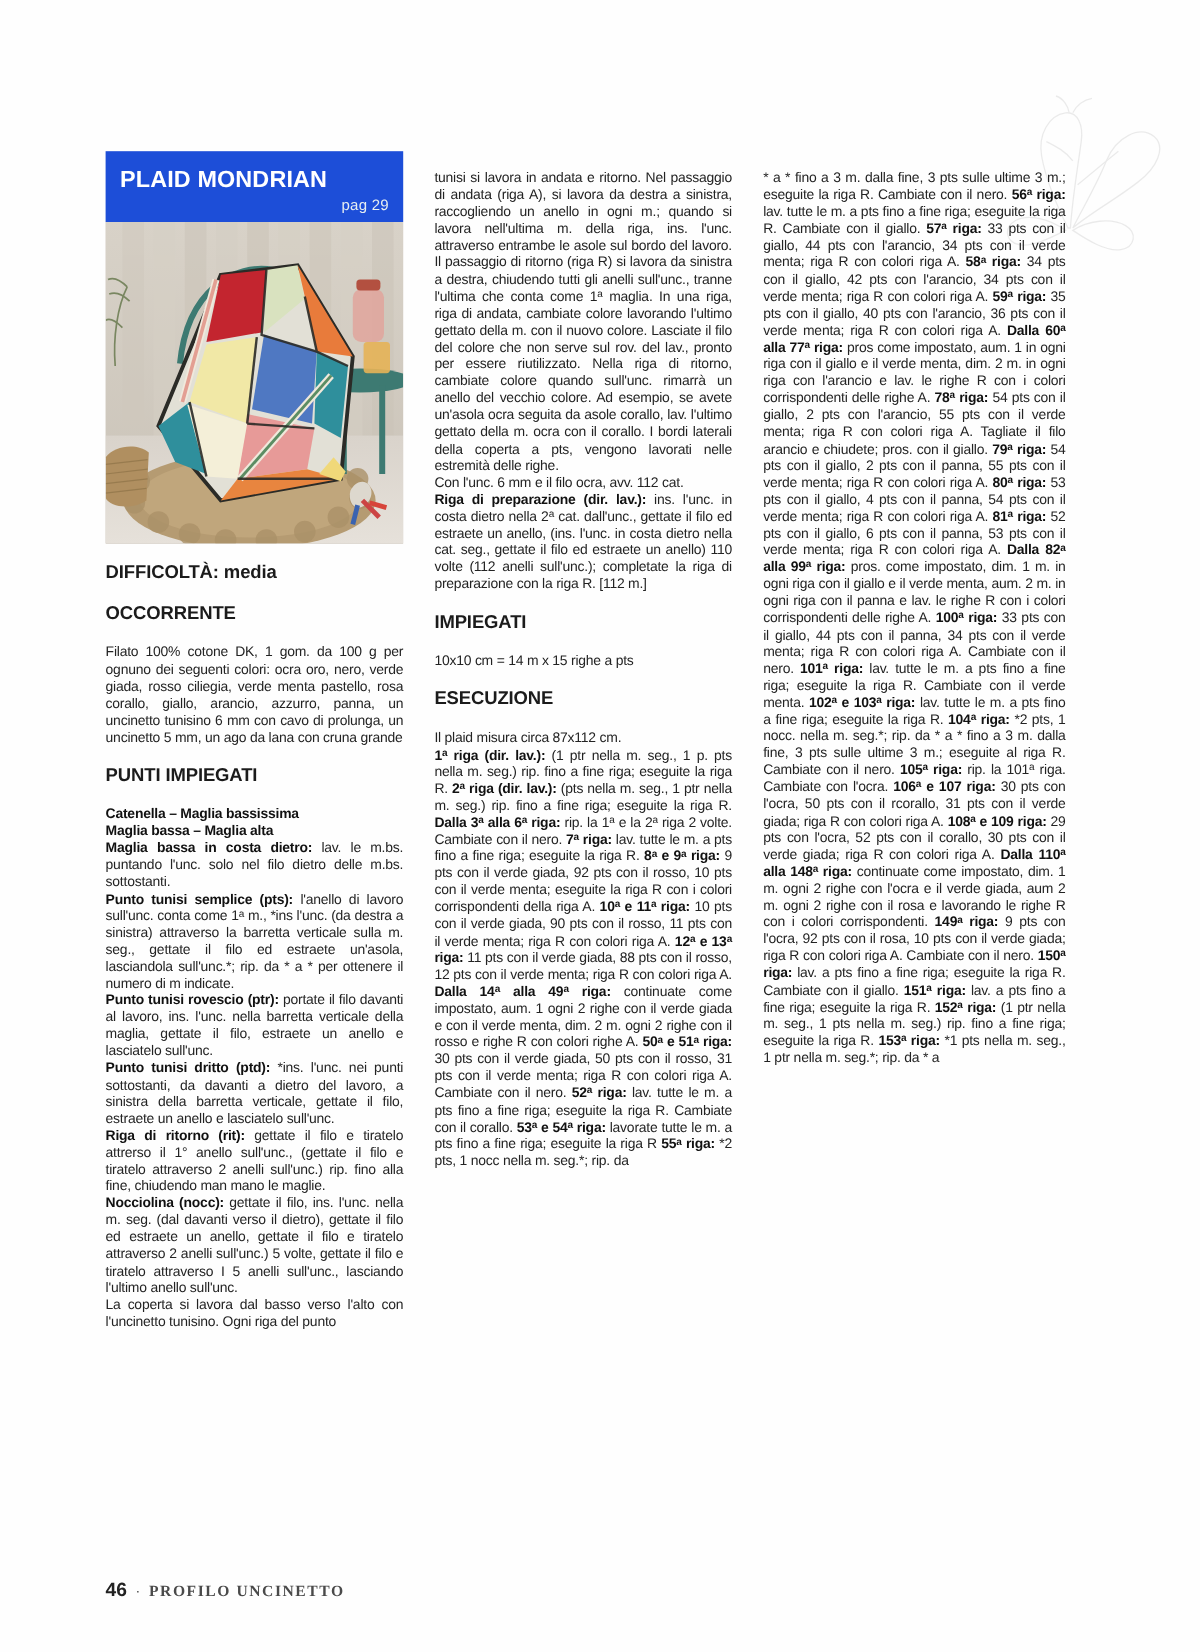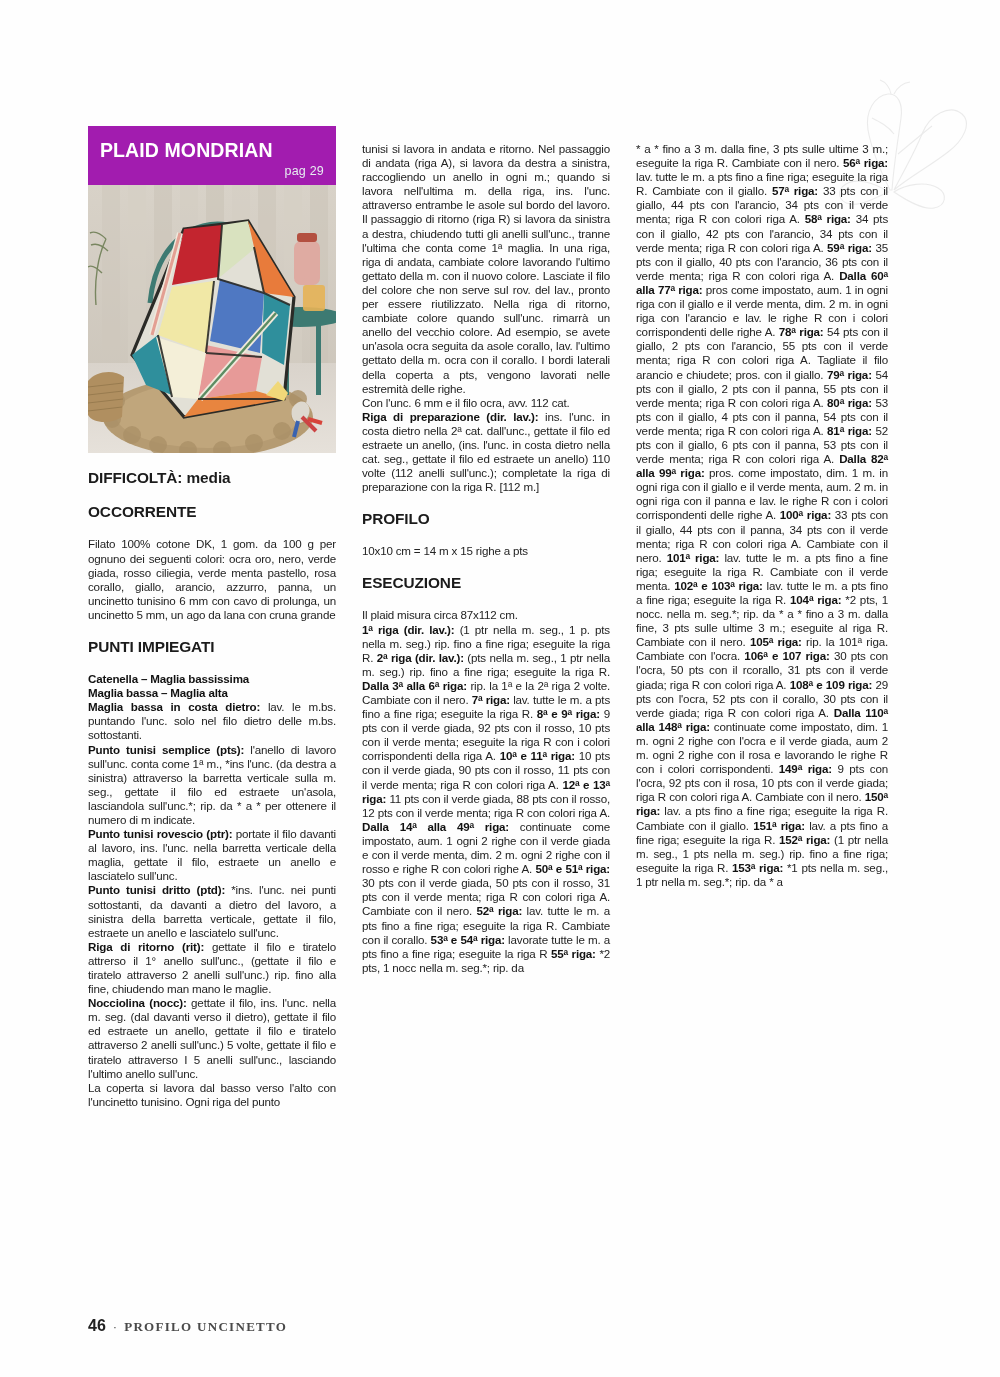--- a/index.html
+++ b/index.html
@@ -31,21 +31,21 @@
     display:flex;
     gap:26px;
   }
   .col{width:248px;}
   .col.mid{width:248px;}
   .col.right{width:252px;}
 
   
   .panel{
     width:248px;
-    background:#a21caf;
+    background:#1d4ed8;
   }
   .panel-title{
     font-size:19.5px;
     font-weight:bold;
     letter-spacing:.1px;
     color:#ffffff;
     padding:14px 12px 0 12px;
     line-height:1.05;
   }
   .panel-pag{
@@ -279,21 +279,21 @@
       <p class="body sp6"><b>Nocciolina (nocc):</b><span> gettate il filo, ins. l'unc. nella m. seg. (dal davanti verso il dietro), gettate il filo ed estraete un anello, gettate il filo e tiratelo attraverso 2 anelli sull'unc.) 5 volte, gettate il filo e tiratelo attraverso I 5 anelli sull'unc., lasciando l'ultimo anello sull'unc.</span></p>
 
       <p class="body">La coperta si lavora dal basso verso l'alto con l'uncinetto tunisino. Ogni riga del punto</p>
     </div>
 
     <div class="col mid">
       <p class="body">tunisi si lavora in andata e ritorno. Nel passaggio di andata (riga A), si lavora da destra a sinistra, raccogliendo un anello in ogni m.; quando si lavora nell'ultima m. della riga, ins. l'unc. attraverso entrambe le asole sul bordo del lavoro. Il passaggio di ritorno (riga R) si lavora da sinistra a destra, chiudendo tutti gli anelli sull'unc., tranne l'ultima che conta come 1<sup>a</sup> maglia. In una riga, riga di andata, cambiate colore lavorando l'ultimo gettato della m. con il nuovo colore. Lasciate il filo del colore che non serve sul rov. del lav., pronto per essere riutilizzato. Nella riga di ritorno, cambiate colore quando sull'unc. rimarrà un anello del vecchio colore. Ad esempio, se avete un'asola ocra seguita da asole corallo, lav. l'ultimo gettato della m. ocra con il corallo. I bordi laterali della coperta a pts, vengono lavorati nelle estremità delle righe.</p>
       <p class="body">Con l'unc. 6 mm e il filo ocra, avv. 112 cat.</p>
       <p class="body"><b>Riga di preparazione (dir. lav.):</b><span> ins. l'unc. in costa dietro nella 2<sup>a</sup> cat. dall'unc., gettate il filo ed estraete un anello, (ins. l'unc. in costa dietro nella cat. seg., gettate il filo ed estraete un anello) 110 volte (112 anelli sull'unc.); completate la riga di preparazione con la riga R. [112 m.]</span></p>
 
-      <div class="h-sec">PROFILO</div>
+      <div class="h-sec">IMPIEGATI</div>
       <p class="body">10x10 cm = 14 m x 15 righe a pts</p>
 
       <div class="h-sec">ESECUZIONE</div>
       <p class="body">Il plaid misura circa 87x112 cm.</p>
       <p class="body" id="mid-rows"><b>1<sup>a</sup> riga (dir. lav.):</b><span> (1 ptr nella m. seg., 1 p. pts nella m. seg.) rip. fino a fine riga; eseguite la riga R. </span><b>2<sup>a</sup> riga (dir. lav.):</b><span> (pts nella m. seg., 1 ptr nella m. seg.) rip. fino a fine riga; eseguite la riga R. </span><b>Dalla 3<sup>a</sup> alla 6<sup>a</sup> riga:</b><span> rip. la 1<sup>a</sup> e la 2<sup>a</sup> riga 2 volte. Cambiate con il nero. </span><b>7<sup>a</sup> riga:</b><span> lav. tutte le m. a pts fino a fine riga; eseguite la riga R. </span><b>8<sup>a</sup> e 9<sup>a</sup> riga:</b><span> 9 pts con il verde giada, 92 pts con il rosso, 10 pts con il verde menta; eseguite la riga R con i colori corrispondenti della riga A. </span><b>10<sup>a</sup> e 11<sup>a</sup> riga:</b><span> 10 pts con il verde giada, 90 pts con il rosso, 11 pts con il verde menta; riga R con colori riga A. </span><b>12<sup>a</sup> e 13<sup>a</sup> riga:</b><span> 11 pts con il verde giada, 88 pts con il rosso, 12 pts con il verde menta; riga R con colori riga A. </span><b>Dalla 14<sup>a</sup> alla 49<sup>a</sup> riga:</b><span> continuate come impostato, aum. 1 ogni 2 righe con il verde giada e con il verde menta, dim. 2 m. ogni 2 righe con il rosso e righe R con colori righe A. </span><b>50<sup>a</sup> e 51<sup>a</sup> riga:</b><span> 30 pts con il verde giada, 50 pts con il rosso, 31 pts con il verde menta; riga R con colori riga A. Cambiate con il nero. </span><b>52<sup>a</sup> riga:</b><span> lav. tutte le m. a pts fino a fine riga; eseguite la riga R. Cambiate con il corallo. </span><b>53<sup>a</sup> e 54<sup>a</sup> riga:</b><span> lavorate tutte le m. a pts fino a fine riga; eseguite la riga R </span><b>55<sup>a</sup> riga:</b><span> *2 pts, 1 nocc nella m. seg.*; rip. da</span></p>
     </div>
 
     <div class="col right">
       <p class="body" id="right-rows"><span>* a * fino a 3 m. dalla fine, 3 pts sulle ultime 3 m.; eseguite la riga R. Cambiate con il nero. </span><b>56<sup>a</sup> riga:</b><span> lav. tutte le m. a pts fino a fine riga; eseguite la riga R. Cambiate con il giallo. </span><b>57<sup>a</sup> riga:</b><span> 33 pts con il giallo, 44 pts con l'arancio, 34 pts con il verde menta; riga R con colori riga A. </span><b>58<sup>a</sup> riga:</b><span> 34 pts con il giallo, 42 pts con l'arancio, 34 pts con il verde menta; riga R con colori riga A. </span><b>59<sup>a</sup> riga:</b><span> 35 pts con il giallo, 40 pts con l'arancio, 36 pts con il verde menta; riga R con colori riga A. </span><b>Dalla 60<sup>a</sup> alla 77<sup>a</sup> riga:</b><span> pros come impostato, aum. 1 in ogni riga con il giallo e il verde menta, dim. 2 m. in ogni riga con l'arancio e lav. le righe R con i colori corrispondenti delle righe A. </span><b>78<sup>a</sup> riga:</b><span> 54 pts con il giallo, 2 pts con l'arancio, 55 pts con il verde menta; riga R con colori riga A. Tagliate il filo arancio e chiudete; pros. con il giallo. </span><b>79<sup>a</sup> riga:</b><span> 54 pts con il giallo, 2 pts con il panna, 55 pts con il verde menta; riga R con colori riga A. </span><b>80<sup>a</sup> riga:</b><span> 53 pts con il giallo, 4 pts con il panna, 54 pts con il verde menta; riga R con colori riga A. </span><b>81<sup>a</sup> riga:</b><span> 52 pts con il giallo, 6 pts con il panna, 53 pts con il verde menta; riga R con colori riga A. </span><b>Dalla 82<sup>a</sup> alla 99<sup>a</sup> riga:</b><span> pros. come impostato, dim. 1 m. in ogni riga con il giallo e il verde menta, aum. 2 m. in ogni riga con il panna e lav. le righe R con i colori corrispondenti delle righe A. </span><b>100<sup>a</sup> riga:</b><span> 33 pts con il giallo, 44 pts con il panna, 34 pts con il verde menta; riga R con colori riga A. Cambiate con il nero. </span><b>101<sup>a</sup> riga:</b><span> lav. tutte le m. a pts fino a fine riga; eseguite la riga R. Cambiate con il verde menta. </span><b>102<sup>a</sup> e 103<sup>a</sup> riga:</b><span> lav. tutte le m. a pts fino a fine riga; eseguite la riga R. </span><b>104<sup>a</sup> riga:</b><span> *2 pts, 1 nocc. nella m. seg.*; rip. da * a * fino a 3 m. dalla fine, 3 pts sulle ultime 3 m.; eseguite al riga R. Cambiate con il nero. </span><b>105<sup>a</sup> riga:</b><span> rip. la 101<sup>a</sup> riga. Cambiate con l'ocra. </span><b>106<sup>a</sup> e 107 riga:</b><span> 30 pts con l'ocra, 50 pts con il rcorallo, 31 pts con il verde giada; riga R con colori riga A. </span><b>108<sup>a</sup> e 109 riga:</b><span> 29 pts con l'ocra, 52 pts con il corallo, 30 pts con il verde giada; riga R con colori riga A. </span><b>Dalla 110<sup>a</sup> alla 148<sup>a</sup> riga:</b><span> continuate come impostato, dim. 1 m. ogni 2 righe con l'ocra e il verde giada, aum 2 m. ogni 2 righe con il rosa e lavorando le righe R con i colori corrispondenti. </span><b>149<sup>a</sup> riga:</b><span> 9 pts con l'ocra, 92 pts con il rosa, 10 pts con il verde giada; riga R con colori riga A. Cambiate con il nero. </span><b>150<sup>a</sup> riga:</b><span> lav. a pts fino a fine riga; eseguite la riga R. Cambiate con il giallo. </span><b>151<sup>a</sup> riga:</b><span> lav. a pts fino a fine riga; eseguite la riga R. </span><b>152<sup>a</sup> riga:</b><span> (1 ptr nella m. seg., 1 pts nella m. seg.) rip. fino a fine riga; eseguite la riga R. </span><b>153<sup>a</sup> riga:</b><span> *1 pts nella m. seg., 1 ptr nella m. seg.*; rip. da * a</span></p>
     </div>

